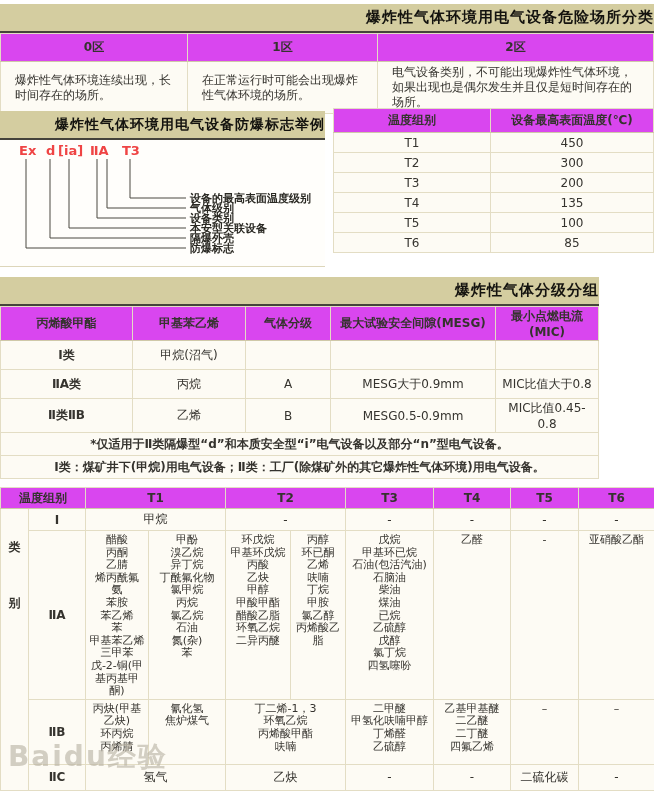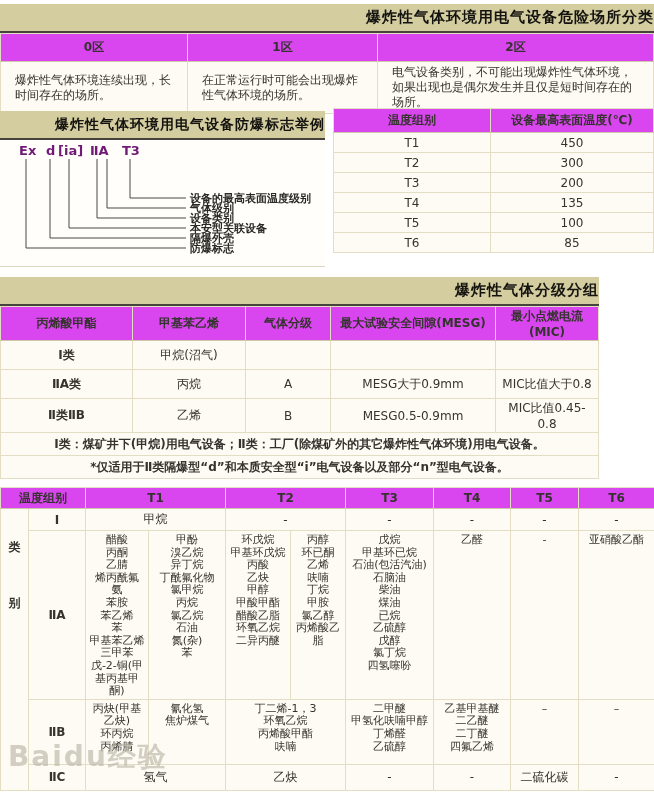--- a/index.html
+++ b/index.html
@@ -16,21 +16,21 @@
   .lst{font-size:11px;line-height:12.6px;vertical-align:top;padding-top:3px;white-space:pre-line;}
   .rowlabel{font-weight:600;margin-top:47px;}
   .note{font-weight:600;height:21px;}
   
   .s1{top:4px;left:0;width:654px;}
   .s1 .body td{height:34px;text-align:left;padding:3px 14px;line-height:15px;}
   .s1 .hdr td{height:25px;}
   
   .s2l{top:91px;left:0;width:325px;margin-top:20px;}
   .diagram{position:relative;height:126px;border-bottom:1px solid #ddd6ba;background:#fffefb;}
-  .tok{position:absolute;top:3px;font-weight:bold;font-size:13px;color:#701a75;}
+  .tok{position:absolute;top:3px;font-weight:bold;font-size:13px;color:#ef4444;}
   .dlabel{position:absolute;left:190px;font-size:11px;font-weight:600;line-height:11px;color:#2a2923;}
   .diagram svg{position:absolute;left:0;top:0;}
   
   .s2r{top:108px;left:333px;width:321px;}
   .s2r .hdr td{height:21px;}
   .s2r td{height:17px;}
   
   .s3{top:277px;left:0;width:599px;}
   .s3 .hdr td{height:22px;}
   .s3 td{height:26px;}
@@ -168,24 +168,24 @@
         <td>MIC比值大于0.8</td>
       </tr>
       <tr>
         <td class="rowlabel">Ⅱ类ⅡB</td>
         <td>乙烯</td>
         <td>B</td>
         <td>MESG0.5-0.9mm</td>
         <td>MIC比值0.45-0.8</td>
       </tr>
       <tr class="note">
+        <td colspan="5">*仅适用于Ⅱ类隔爆型“d”和本质安全型“i”电气设备以及部分“n”型电气设备。</td>
+      </tr>
+      <tr class="note">
         <td colspan="5">Ⅰ类：煤矿井下(甲烷)用电气设备；Ⅱ类：工厂(除煤矿外的其它爆炸性气体环境)用电气设备。</td>
-      </tr>
-      <tr class="note">
-        <td colspan="5">*仅适用于Ⅱ类隔爆型“d”和本质安全型“i”电气设备以及部分“n”型电气设备。</td>
       </tr>
     </tbody>
       </table>
   </div>
 
   <div class="panel s4">
     <table>
       <colgroup>
         <col style="width:28px">
           <col style="width:57px">

